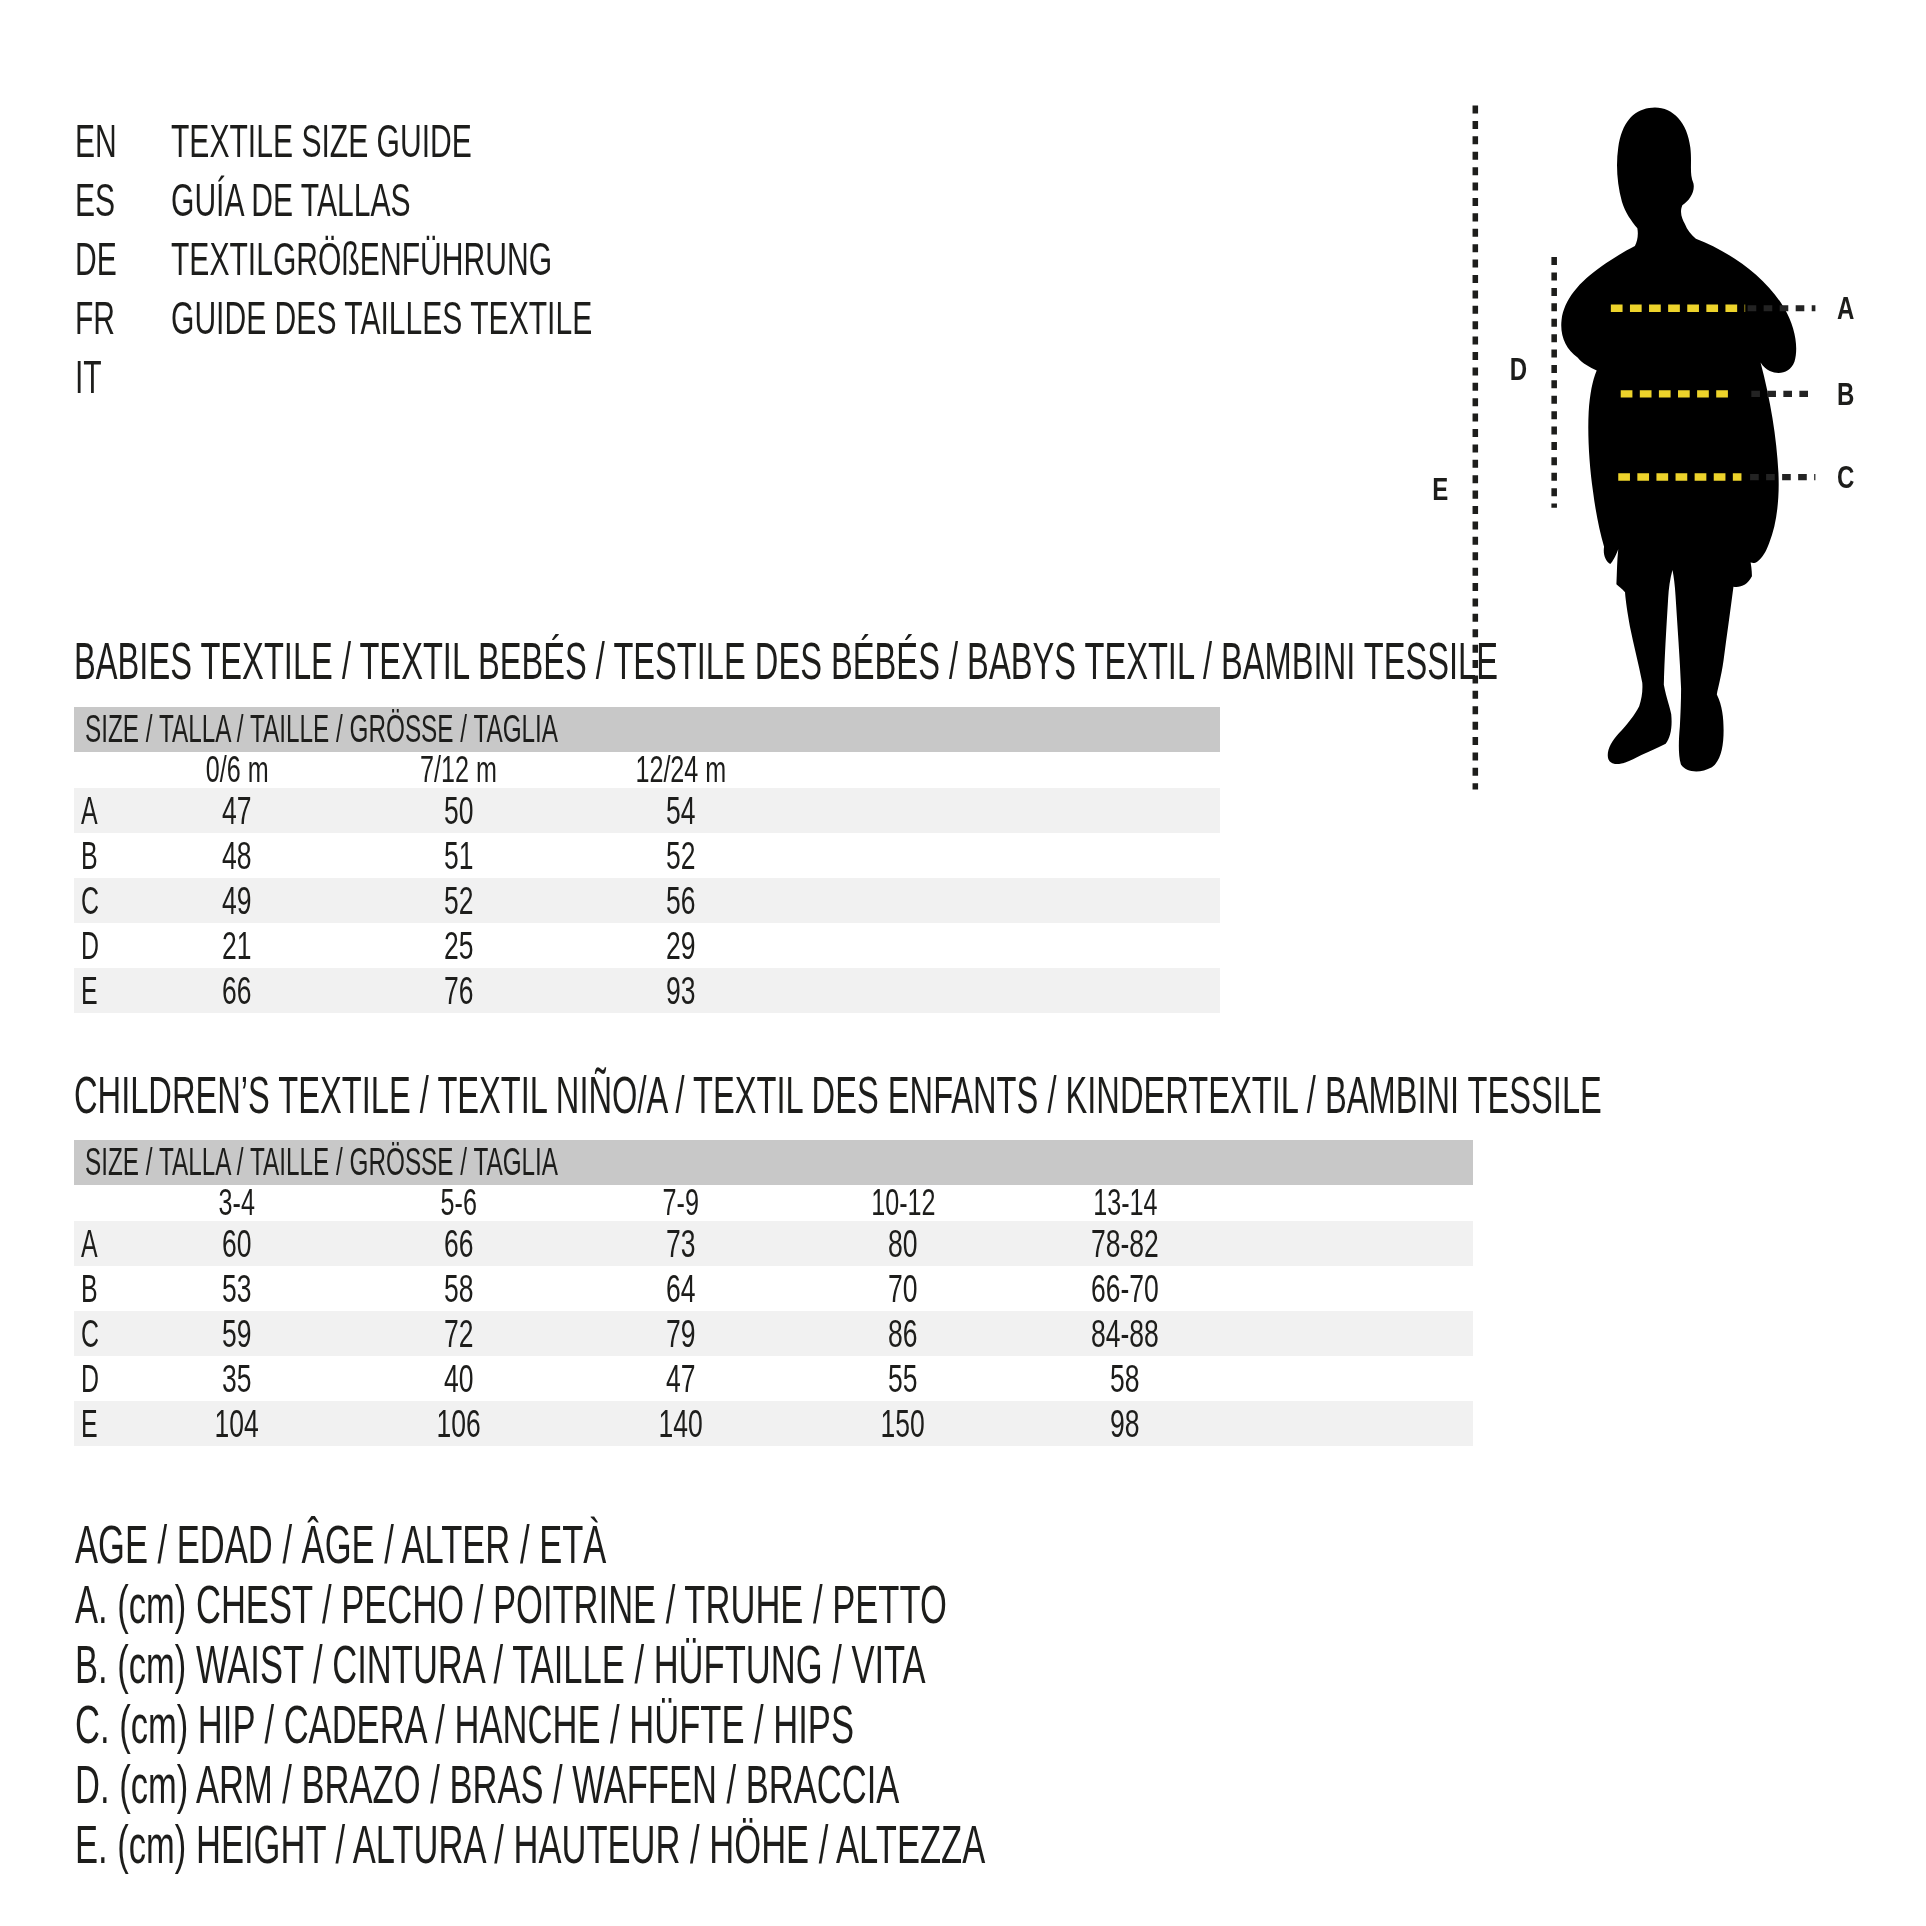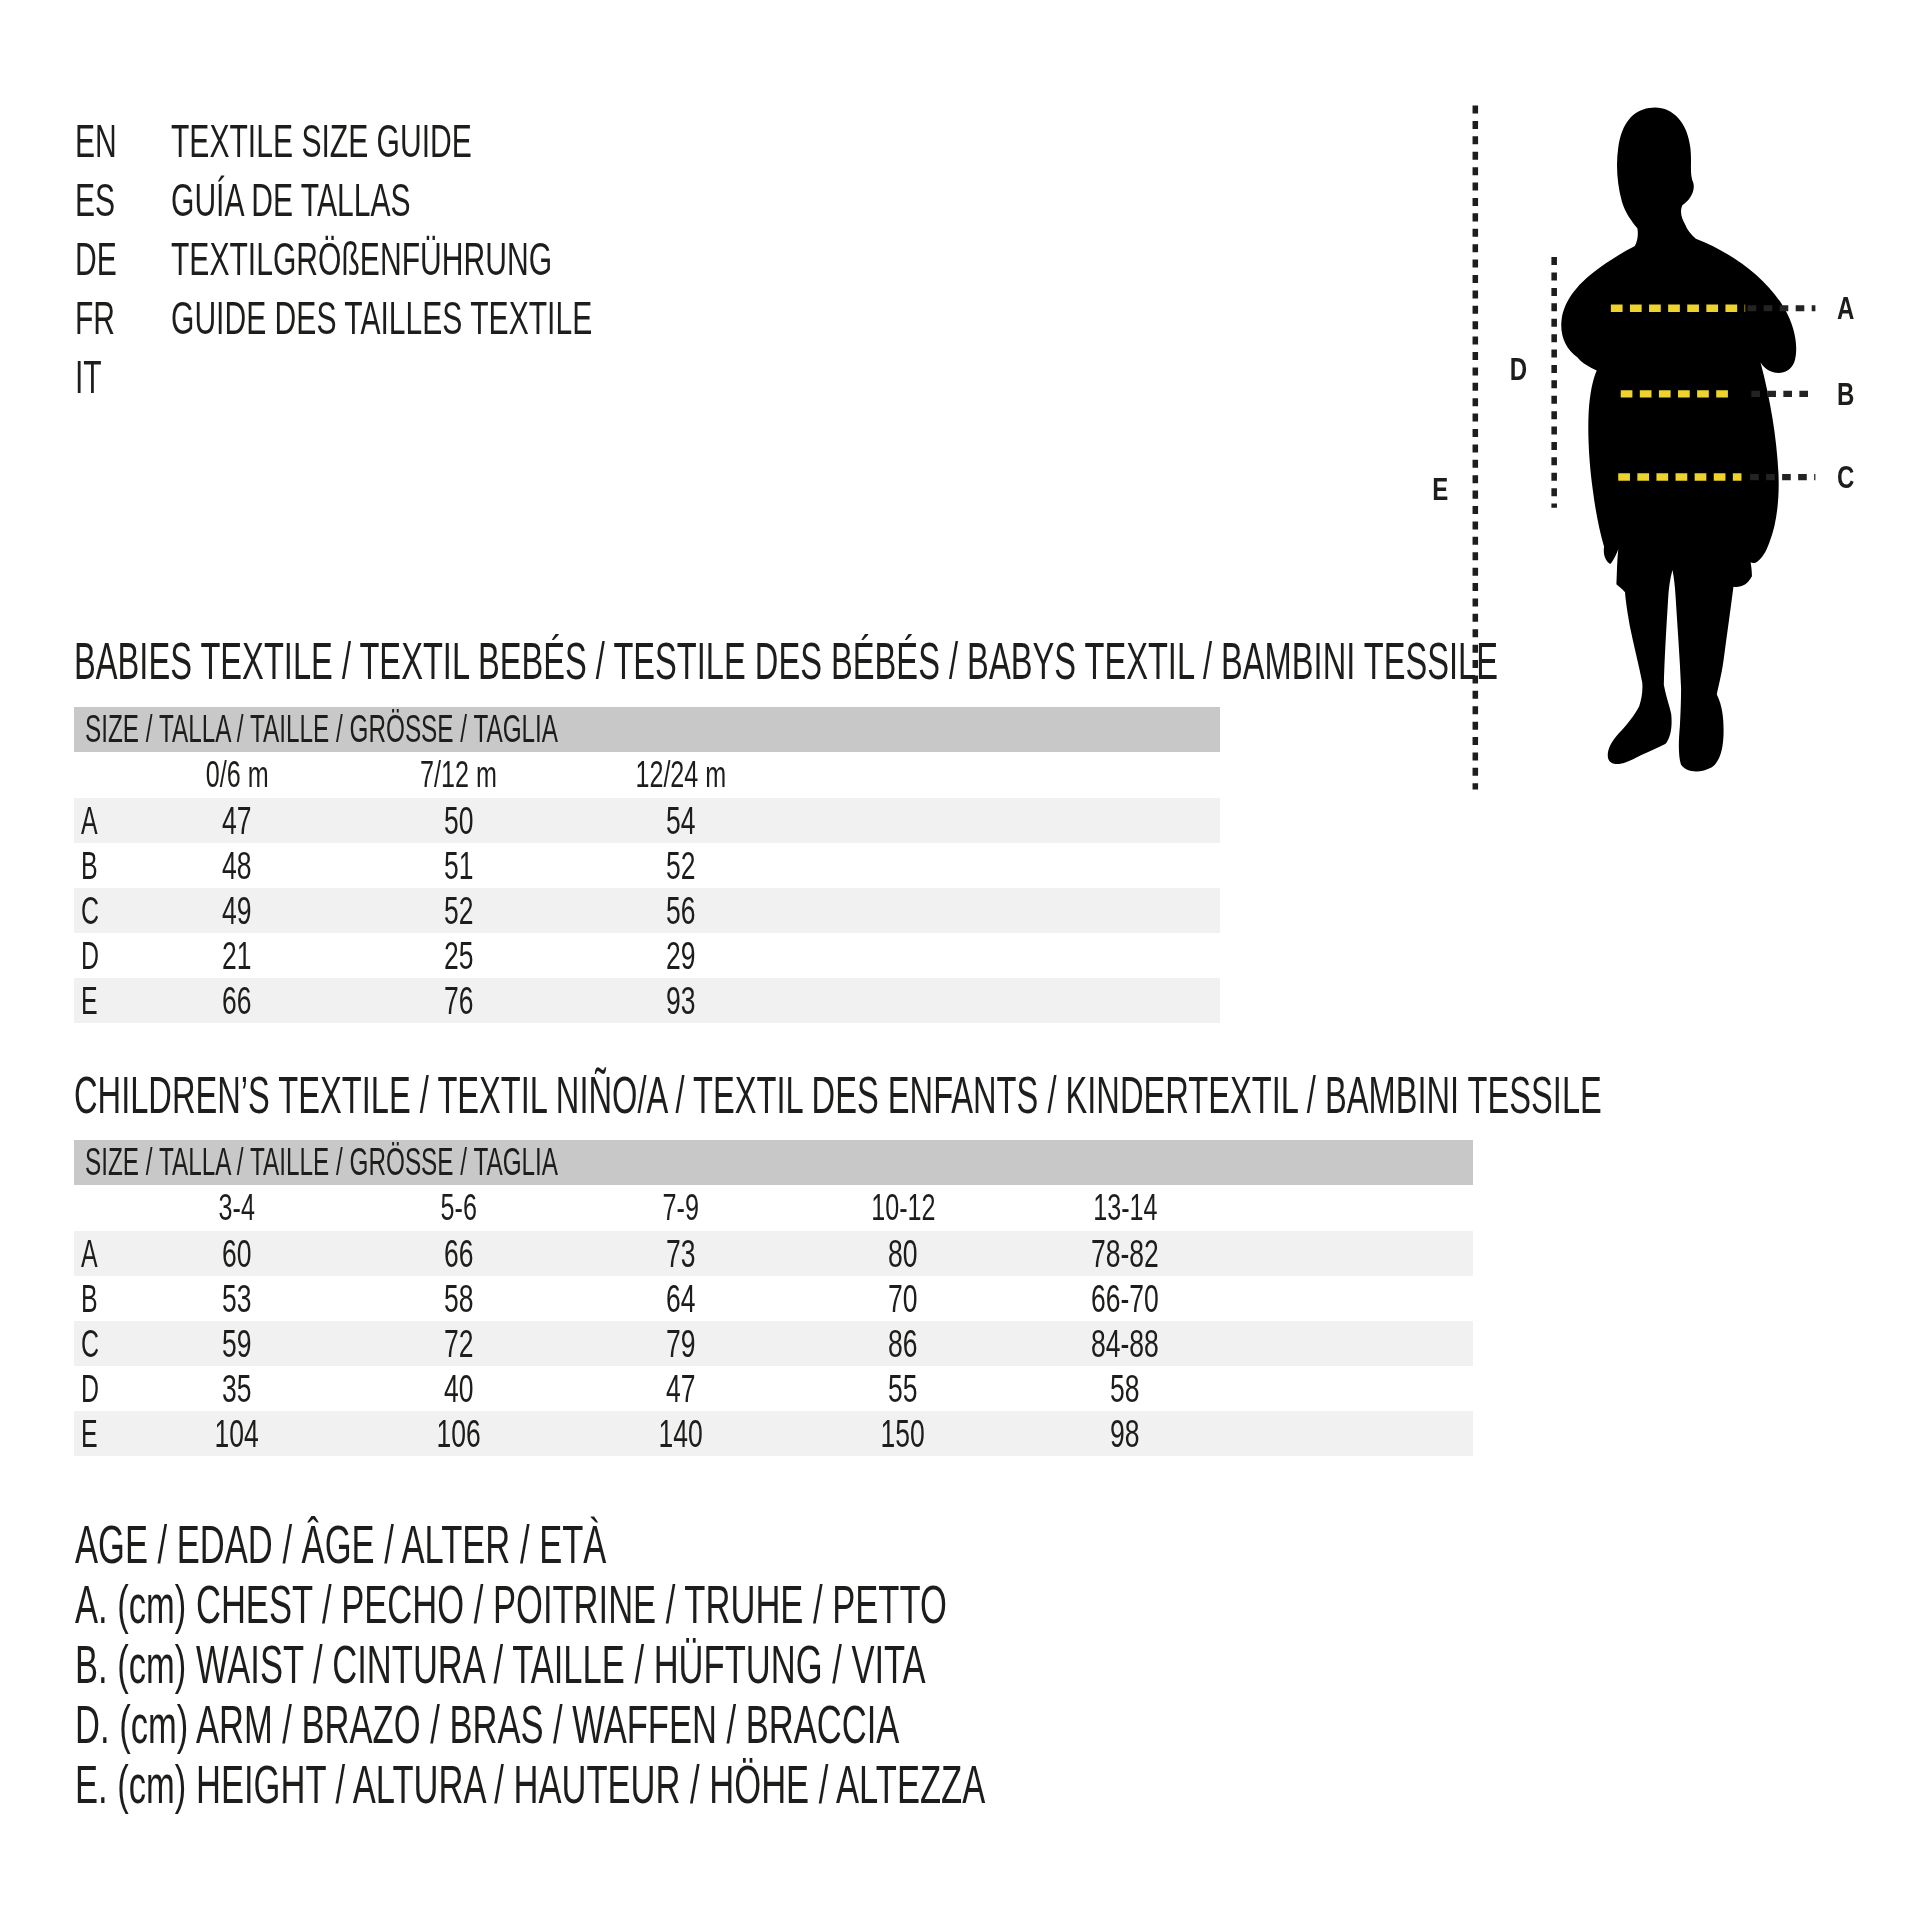--- a/index.html
+++ b/index.html
@@ -20,21 +20,21 @@
   .section-title { position:absolute; left:74px; font-size:51px; height:51px; display:flex; align-items:center; }
   .section-title.babies { top:636px; }
   .section-title.children { top:1070px; }
 
   
   .size-table { position:absolute; left:74px; }
   .size-table.babies { top:707px; width:1146px; }
   .size-table.children { top:1140px; width:1399px; }
   .size-bar { background:#c8c8c8; height:45px; display:flex; align-items:center; padding-left:11px; font-size:38px; }
   .trow { display:flex; align-items:center; height:45px; }
-  .trow.colhead { height:46px; font-size:37px; }
+  .trow.colhead { height:36px; font-size:37px; }
   .trow.data { font-size:39px; }
   .bg-gray { background:#f1f1f1; }
   .row-label { width:52px; padding-left:7.4px; box-sizing:border-box; }
   .cell { width:222px; text-align:center; }
 
   
   .legend { position:absolute; left:75px; top:1514px; }
   .legend-line { height:60px; display:flex; align-items:center; font-size:54px; }
 
   
@@ -254,20 +254,23 @@
     <div class="legend-line">
         <span class="cz">AGE / EDAD / ÂGE / ALTER / ETÀ</span>
       </div>
     <div class="legend-line">
         <span class="cz">A. (cm) CHEST / PECHO / POITRINE / TRUHE / PETTO</span>
       </div>
     <div class="legend-line">
         <span class="cz">B. (cm) WAIST / CINTURA / TAILLE / HÜFTUNG / VITA</span>
       </div>
     <div class="legend-line">
+        <span class="cz">C. (cm) HIP / CADERA / HANCHE / HÜFTE / HIPS</span>
+      </div>
+    <div class="legend-line">
         <span class="cz">D. (cm) ARM / BRAZO / BRAS / WAFFEN / BRACCIA</span>
       </div>
     <div class="legend-line">
         <span class="cz">E. (cm) HEIGHT / ALTURA / HAUTEUR / HÖHE / ALTEZZA</span>
       </div>
   </div>
 
 </div>
 
 

